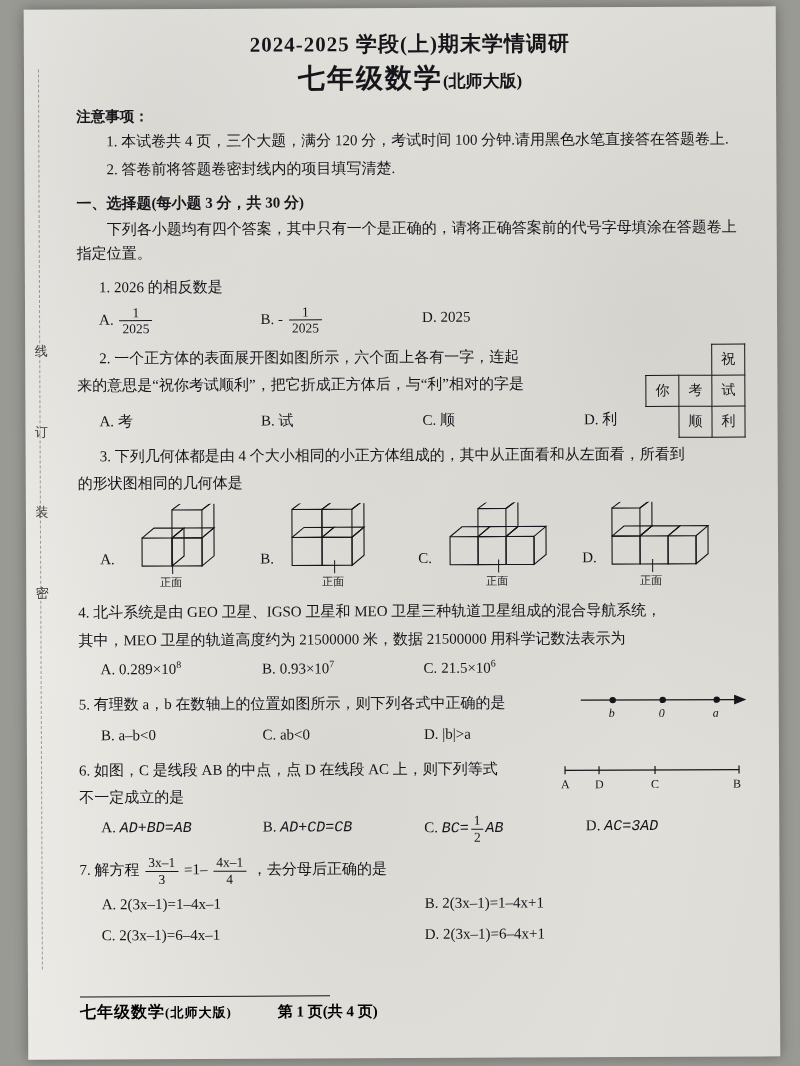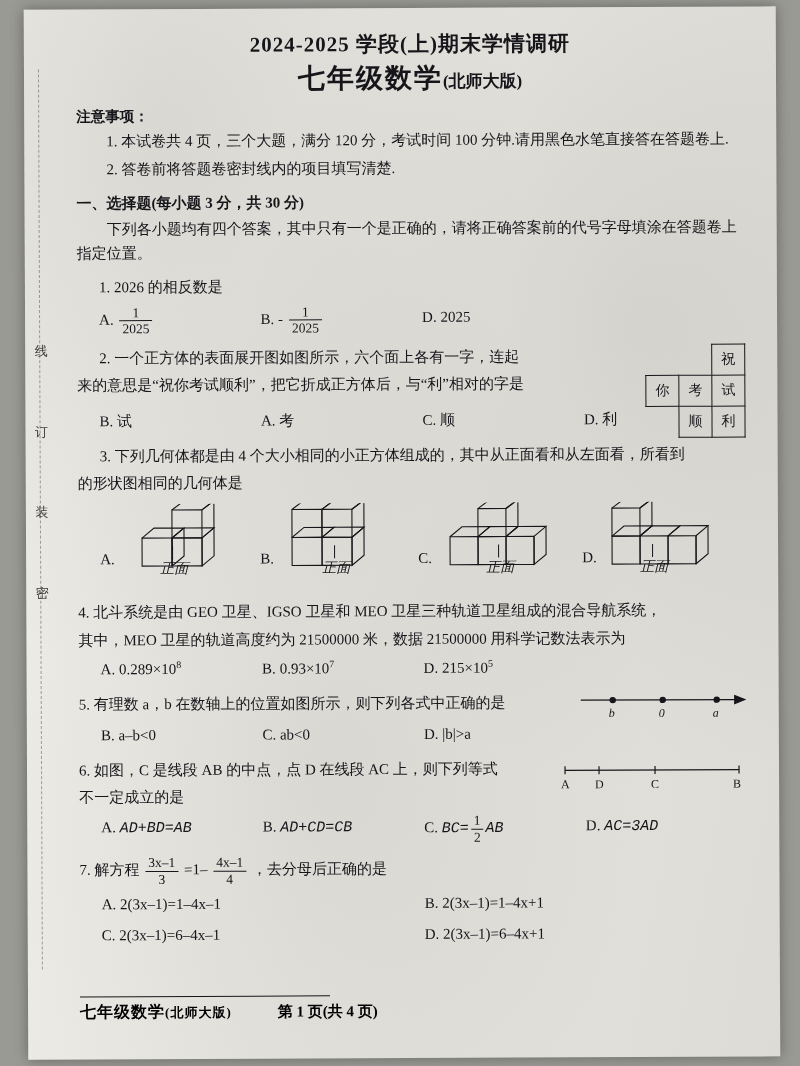--- a/index.html
+++ b/index.html
@@ -160,24 +160,23 @@
     margin: 6px 0 2px 0;
     font-size: 14px;
   }
   .solid-lab {
     position: absolute;
     bottom: 30px;
     font-size: 15px;
   }
   .front-lab {
     position: absolute;
-    bottom: 20px;
-    font-size: 14px;
+    bottom: 8px;
+    font-size: 11px;
     white-space: nowrap;
-    font-style: italic;
   }
   .front-lab:before {
     content: "";
     position: absolute;
     left: 12px;
     top: -14px;
     width: 1px;
     height: 13px;
     background: #16161a;
   }
@@ -299,26 +298,26 @@
             </tr>
           </tbody>
             </table>
           <div class="q" style="margin-bottom:0">
             <span style="margin-left:22px">2.</span>
             <span>一个正方体的表面展开图如图所示，六个面上各有一字，连起</span>
           </div>
           <p class="line" style="margin-top:2px">来的意思是“祝你考试顺利”，把它折成正方体后，与“利”相对的字是</p>
           <div class="opts opt4" style="margin-top:10px">
             <div>
+              <span>A.</span>
+              <span>考</span>
+            </div>
+            <div>
               <span>B.</span>
               <span>试</span>
-            </div>
-            <div>
-              <span>A.</span>
-              <span>考</span>
             </div>
             <div>
               <span>C.</span>
               <span>顺</span>
             </div>
             <div>
               <span>D.</span>
               <span>利</span>
             </div>
           </div>
@@ -416,22 +415,22 @@
         <div class="opts opt4">
           <div>
             <span>A.</span>
             <span>0.289×10</span><sup>8</sup>
           </div>
           <div>
             <span>B.</span>
             <span>0.93×10</span><sup>7</sup>
           </div>
           <div>
-            <span>D.</span>
-            <span>215×10</span><sup>5</sup>
+            <span>C.</span>
+            <span>21.5×10</span><sup>6</sup>
           </div>
         </div>
 
         <div class="q5wrap">
           <span class="numline">
             <svg width="170" height="34" viewBox="0 0 170 34">
               <g stroke="#16161a" stroke-width="1.2" fill="#16161a">
                 <line x1="4" y1="14" x2="158" y2="14"></line>
                 <path d="M158 10 L168 14 L158 18 Z"></path>
                 <circle cx="36" cy="14" r="2.6"></circle>

